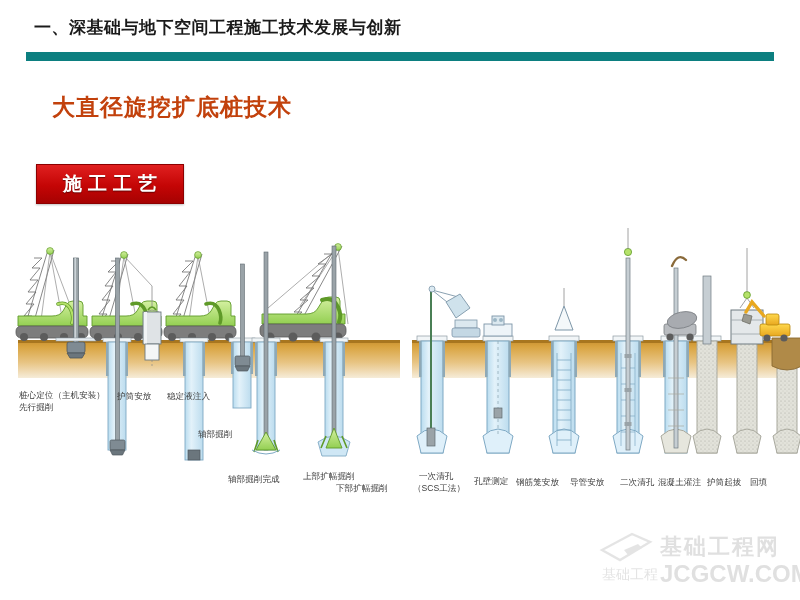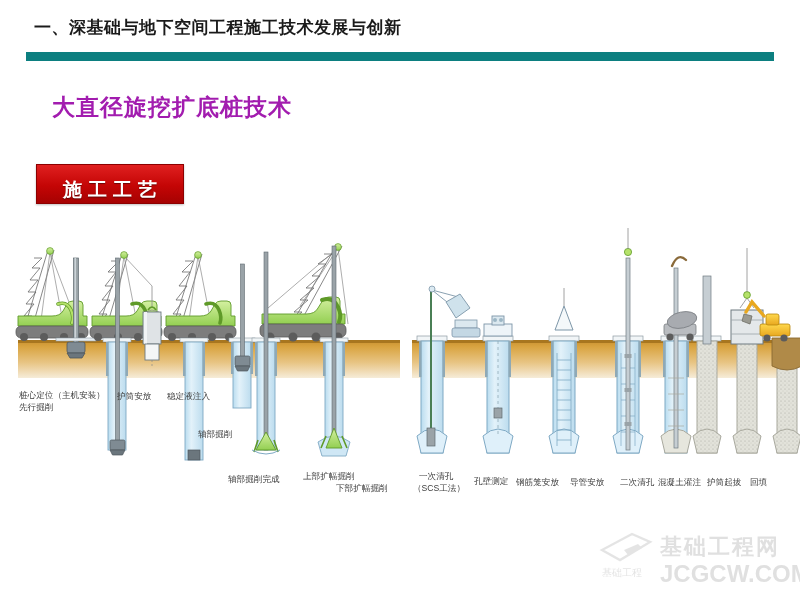--- a/index.html
+++ b/index.html
@@ -18,31 +18,31 @@
     letter-spacing:.5px;white-space:nowrap;
   }
   .hdr-rule{
     position:absolute;left:26px;top:52px;width:748px;height:9px;
     background:#0c7f80;
   }
 
   
   .sec-title{
     position:absolute;left:52px;top:92px;
-    font-size:23px;font-weight:bold;color:#a21caf;
+    font-size:23px;font-weight:bold;color:#c2410c;
     letter-spacing:1px;white-space:nowrap;
   }
 
   
   .badge{
     position:absolute;left:36px;top:164px;
     width:146px;height:38px;
     background:linear-gradient(180deg,#e02020 0%,#c40505 55%,#a60202 100%);
     border:1px solid #8d0000;
-    display:flex;align-items:flex-end;justify-content:center;
+    display:flex;align-items:center;justify-content:center;
     box-shadow:0 1px 2px rgba(0,0,0,.25);
   }
   .badge span{
     color:#fff;font-size:19px;font-weight:bold;letter-spacing:6px;
     text-indent:6px;
     text-shadow:0 1px 1px rgba(0,0,0,.45);
   }
 
   
   #diagram{position:absolute;left:0;top:228px;width:800px;height:300px;}
@@ -57,21 +57,21 @@
     font-size:22px;font-weight:bold;color:#9a9a9a;letter-spacing:2px;
     white-space:nowrap;
   }
   .wm-en{
     position:absolute;left:62px;top:30px;
     font-size:24px;font-weight:bold;color:#9a9a9a;letter-spacing:0px;
     white-space:nowrap;
   }
   .wm-sub{
     position:absolute;left:4px;top:36px;
-    font-size:10px;color:#a5a5a5;white-space:nowrap;
+    font-size:14px;color:#a5a5a5;white-space:nowrap;
   }
 </style>
 </head>
 <body>
 
 <div id="slide">
 
   <div class="hdr-title">一、深基础与地下空间工程施工技术发展与创新</div>
   <div class="hdr-rule"></div>
 

